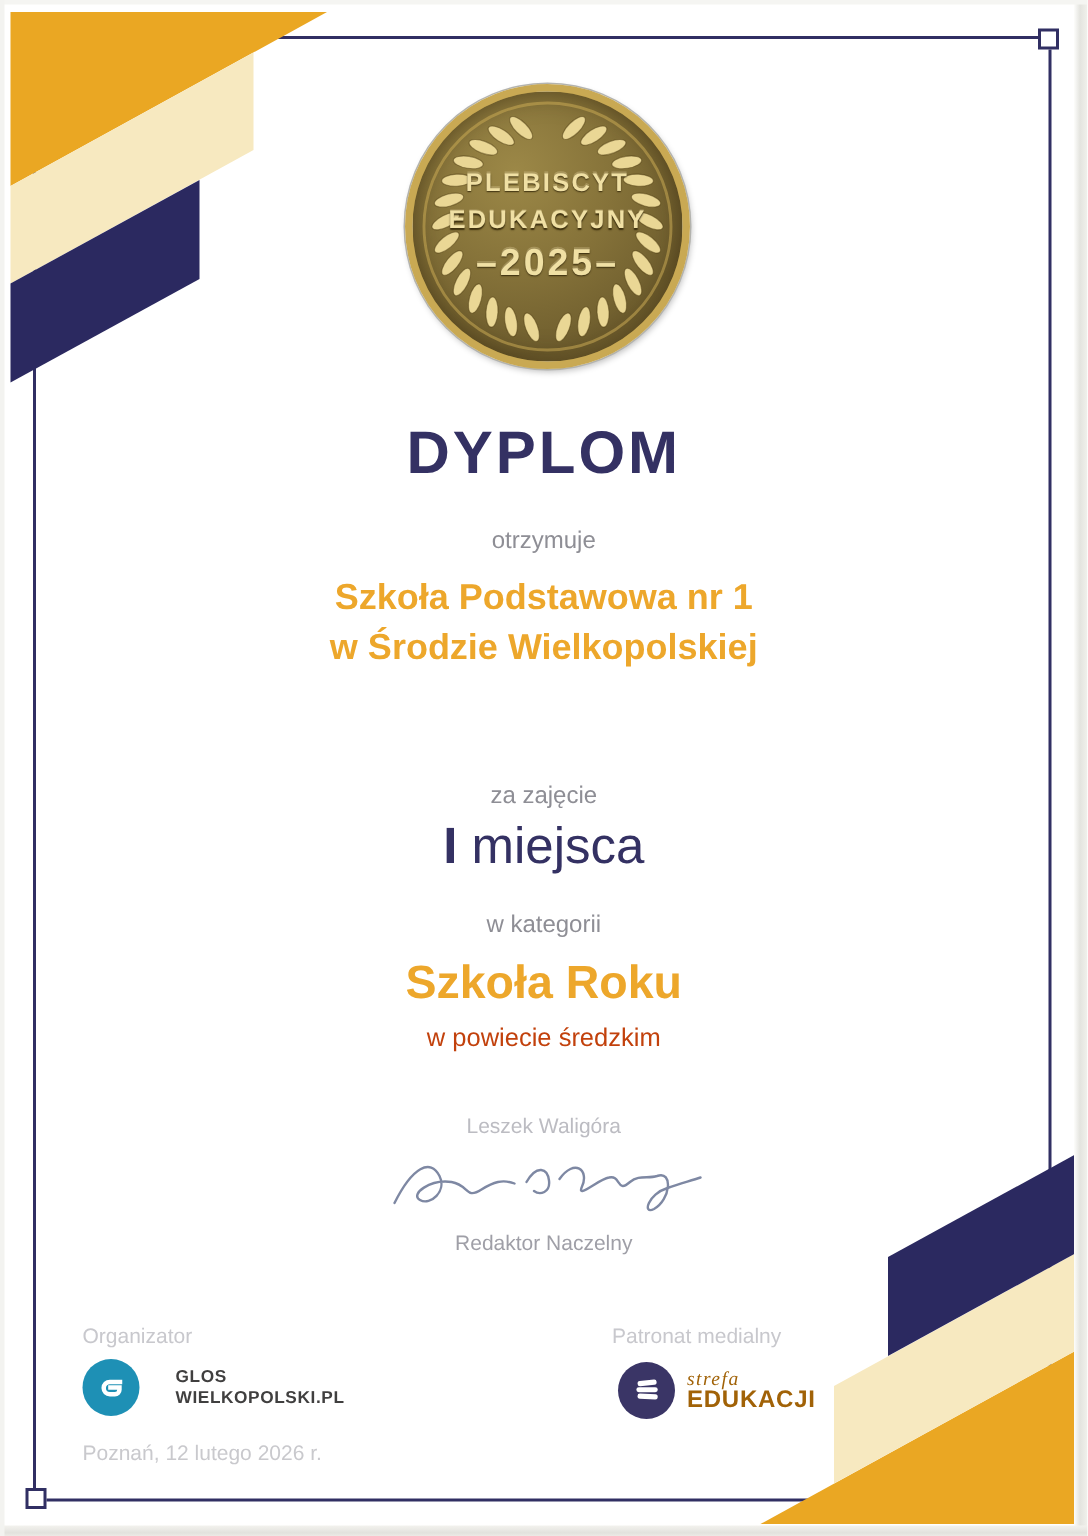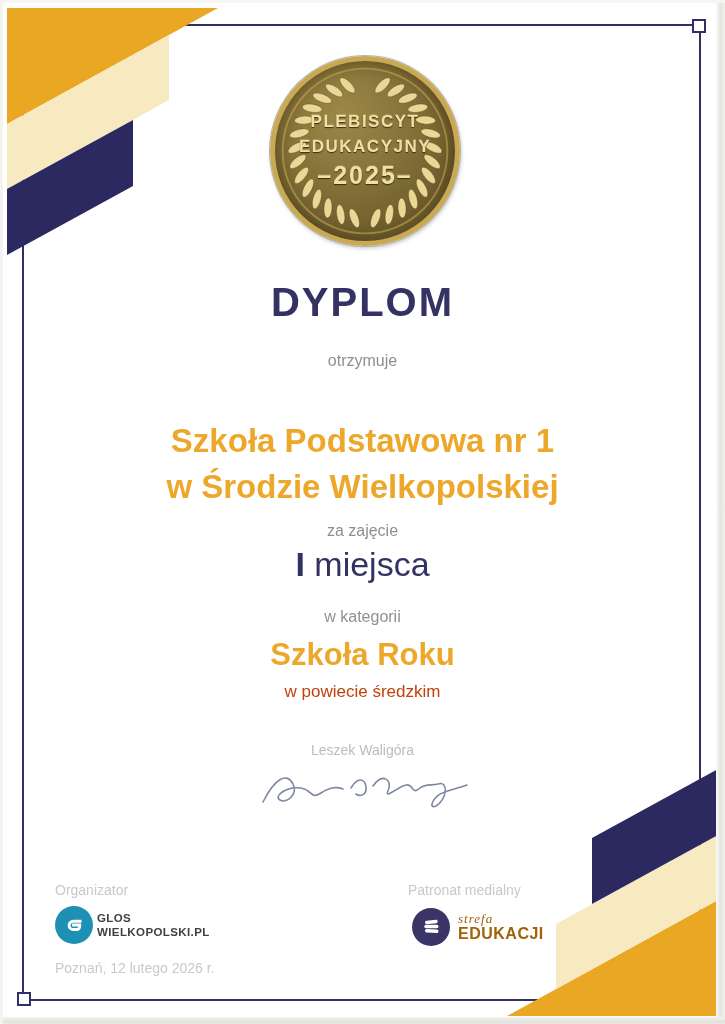--- a/index.html
+++ b/index.html
@@ -45,35 +45,35 @@
     z-index:2;}
   .medal-line{font-weight:700;font-size:17px;letter-spacing:1.5px;line-height:1.45;}
   .medal-year{font-weight:700;font-size:25px;letter-spacing:2px;line-height:1.3;}
   .wreath{position:absolute;left:0;top:0;z-index:1;}
 
   
   .center{left:0;width:100%;text-align:center;z-index:3;}
   .title{top:280px;font-size:40px;font-weight:600;color:#343163;letter-spacing:2px;}
   .muted{color:#8e8e95;font-size:16px;}
   .intro{top:352px;}
-  .recipient{top:382px;font-size:33px;font-weight:700;color:#eda72b;line-height:1.38;margin-top:36px;}
+  .recipient{top:382px;font-size:24px;font-weight:700;color:#eda72b;line-height:1.38;}
   .achv{top:522px;}
   .place{top:545px;font-size:34px;color:#343163;font-weight:500;}
   .place b{font-weight:800;}
   .cat-label{top:608px;}
   .category{top:637px;font-size:31px;font-weight:700;color:#eda72b;}
   .scope{top:682px;font-size:17px;color:#c2410c;}
   .signer-name{top:742px;font-size:14px;color:#bcbcc2;}
   .sig-wrap{top:758px;}
   .signer-title{top:818px;font-size:14px;color:#9f9fa7;line-height:1.45;}
 
   
   .org-label{left:55px;top:882px;font-size:14px;color:#c8c8cd;z-index:3;}
   .patron-label{left:408px;top:882px;font-size:14px;color:#c8c8cd;z-index:3;}
-  .glos-logo{left:55px;top:906px;z-index:3;display:flex;align-items:center;gap:4px;}
+  .glos-logo{left:55px;top:906px;z-index:3;display:flex;align-items:center;gap:24px;}
   .glos-circle{width:38px;height:38px;border-radius:50%;background:#1e90b5;
     display:flex;align-items:center;justify-content:center;}
   .glos-text{font-size:11.5px;font-weight:700;color:#403f3f;letter-spacing:.4px;line-height:1.25;}
   .strefa-logo{left:412px;top:908px;z-index:3;display:flex;align-items:center;gap:8px;}
   .strefa-circle{width:38px;height:38px;border-radius:50%;background:#3a3566;
     display:flex;align-items:center;justify-content:center;}
   .strefa-text{color:#a16207;line-height:1;}
   .strefa-top{font-size:13px;font-style:italic;letter-spacing:1px;font-family:"Liberation Serif",serif;}
   .strefa-bottom{font-size:16px;font-weight:700;letter-spacing:.5px;margin-top:1px;}
   .date-place{left:55px;top:960px;font-size:14px;color:#c9c9cd;z-index:3;}
@@ -168,20 +168,21 @@
   <svg width="220" height="58" viewBox="0 0 220 58">
     <path d="M10 44 C 22 20, 34 14, 40 26 C 45 36, 34 46, 27 42 C 20 38, 34 28, 48 30
              C 60 32, 57 42, 68 35 C 76 30, 82 28, 90 31
              M 98 30 C 105 18, 112 21, 113 29 C 114 37, 107 39, 103 36
              M 120 28 C 130 14, 140 22, 135 33 C 131 42, 146 28, 153 27
              C 161 25, 158 38, 167 30 C 173 25, 179 28, 185 26
              C 196 22, 194 42, 183 48 C 175 52, 179 38, 192 34 C 201 31, 208 29, 214 27" fill="none" stroke="#7e88a3" stroke-width="1.6" stroke-linecap="round"></path>
   </svg>
 </div>
 <div class="abs center signer-title">
+  <div>Redaktor Naczelny</div>
 </div>
 
 <div class="abs org-label">Organizator</div>
 <div class="abs patron-label">Patronat medialny</div>
 
 <div class="abs glos-logo">
   <div class="glos-circle">
     <svg width="24" height="24" viewBox="0 0 32 32">
       <path d="M24 11 h-9 a5.5 5.5 0 0 0 -5.5 5.5 v0 a5.5 5.5 0 0 0 5.5 5.5 h4.5 a4 4 0 0 0 4-4 v-2 h-8" fill="none" stroke="#ffffff" stroke-width="4" stroke-linecap="square"></path>
     </svg>

